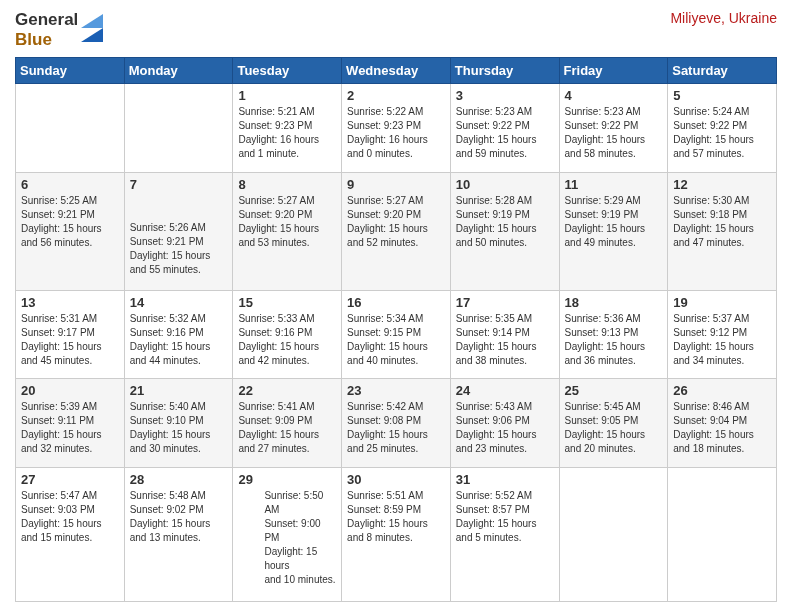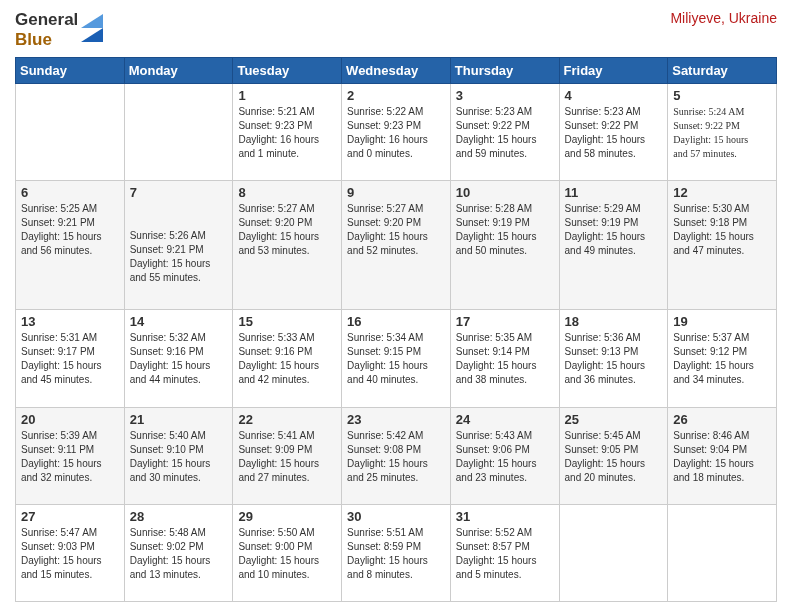--- a/index.html
+++ b/index.html
@@ -148,21 +148,21 @@
           </td>
           <td>
             <span class="day-number">4</span>
             <div class="cell-info" style="white-space: pre-line;">Sunrise: 5:23 AM
 Sunset: 9:22 PM
 Daylight: 15 hours
 and 58 minutes.</div>
           </td>
           <td>
             <span class="day-number">5</span>
-            <div class="cell-info" style="white-space: pre-line; font-family: Liberation Serif, serif;">Sunrise: 5:24 AM
+            <div class="cell-info" style="white-space: pre-line;">Sunrise: 5:24 AM
 Sunset: 9:22 PM
 Daylight: 15 hours
 and 57 minutes.</div>
           </td>
         </tr>
         <tr>
           <td>
             <span class="day-number">6</span>
             <div class="cell-info" style="white-space: pre-line;">Sunrise: 5:25 AM
 Sunset: 9:21 PM
@@ -324,21 +324,21 @@
           </td>
           <td>
             <span class="day-number">28</span>
             <div class="cell-info" style="white-space: pre-line;">Sunrise: 5:48 AM
 Sunset: 9:02 PM
 Daylight: 15 hours
 and 13 minutes.</div>
           </td>
           <td>
             <span class="day-number">29</span>
-            <div class="cell-info" style="white-space: pre-line;">Sunrise: 5:50 AM
+            <div class="cell-info" style="white-space: pre-line; margin-left: 26px;">Sunrise: 5:50 AM
 Sunset: 9:00 PM
 Daylight: 15 hours
 and 10 minutes.</div>
           </td>
           <td>
             <span class="day-number">30</span>
             <div class="cell-info" style="white-space: pre-line;">Sunrise: 5:51 AM
 Sunset: 8:59 PM
 Daylight: 15 hours
 and 8 minutes.</div>

